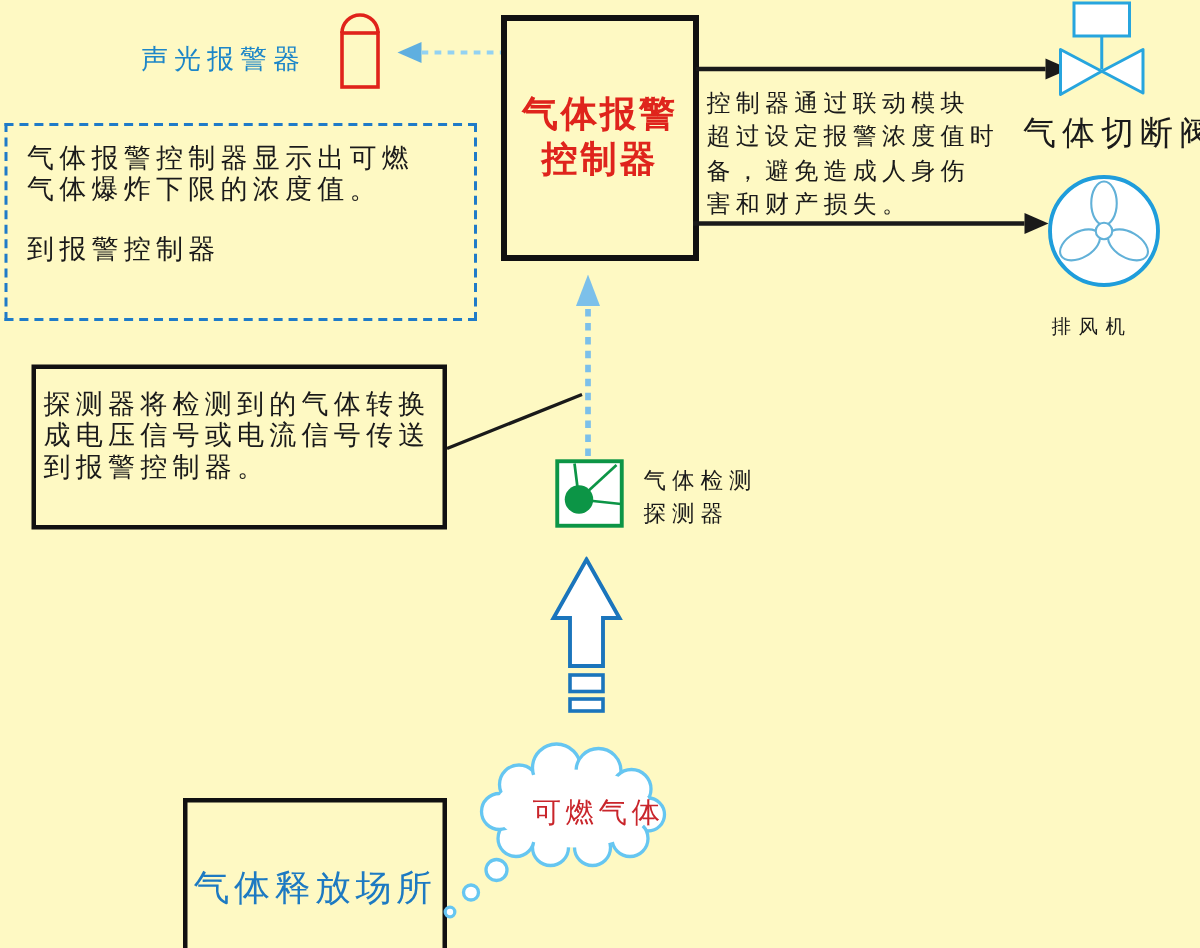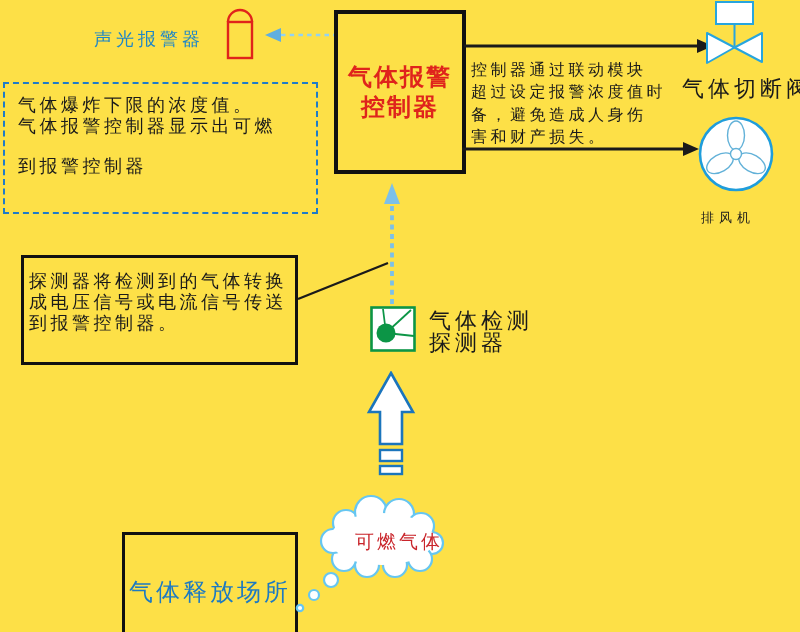--- a/index.html
+++ b/index.html
@@ -1,40 +1,40 @@
 <!DOCTYPE html>
 <html><head>
 <meta charset="utf-8">
 <style>
   html,body{margin:0;padding:0;background:#fff;}
   .stage{
-    position:relative;width:800px;height:632px;background:#fde047;overflow:hidden;
+    position:relative;width:800px;height:632px;background:#fef9c3;overflow:hidden;
     font-family:"Liberation Sans","DejaVu Sans",sans-serif;color:#1a1a1a;
   }
   .abs{position:absolute;}
   .t{position:absolute;white-space:nowrap;}
   .body-text{font-size:18px;line-height:21px;letter-spacing:3.5px;color:#1a1a1a;}
   .alarm-label{left:94px;top:27px;font-size:18px;letter-spacing:4px;color:#1d86c8;}
   .dashed-box{
     left:3px;top:82px;width:298px;height:117px;
     border:2px dashed #1f7bc8;padding:11px 0 0 13px;
   }
   .controller-box{
     left:334px;top:10px;width:124px;height:156px;border:4px solid #111;
     display:flex;align-items:center;justify-content:center;text-align:center;
   }
   .controller-text{font-size:24px;line-height:30px;letter-spacing:2px;color:#df241c;font-weight:bold;}
   .linkage-note{left:471px;top:59px;font-size:16px;line-height:22.4px;letter-spacing:3.5px;}
   .valve-label{left:682px;top:74px;font-size:22px;letter-spacing:4px;}
   .fan-label{left:701px;top:209px;font-size:13px;letter-spacing:5px;}
   .detector-box{
-    left:21px;top:255px;width:266px;height:91px;
+    left:21px;top:243px;width:266px;height:91px;
     border:3px solid #111;padding:13px 0 0 5px;
   }
-  .detector-label{left:429px;top:310px;font-size:22px;line-height:22px;letter-spacing:4px;}
+  .detector-label{left:429px;top:310px;font-size:15px;line-height:22px;letter-spacing:4px;}
   .release-box{
     left:122px;top:487px;width:170px;height:114px;border:3px solid #111;
     display:flex;align-items:center;justify-content:center;margin-top:45px;
   }
   .release-text{font-size:24px;letter-spacing:3px;color:#1d7ac2;}
   .cloud-label{left:351px;top:529px;width:96px;text-align:center;font-size:19px;letter-spacing:3px;color:#c9252b;}
   .para-gap{height:19px;}
 </style>
 </head>
 <body>
@@ -47,22 +47,22 @@
     <path d="M3,17 A12,12 0 0 1 27,17" fill="none" stroke="#e0231b" stroke-width="2.4"></path>
     <rect x="3" y="17" width="24" height="36" fill="none" stroke="#e0231b" stroke-width="2.4"></rect>
   </svg>
 
   <svg class="abs" style="left:263px;top:26px;" width="72" height="18">
     <polygon points="2,9 18,2 18,16" fill="#5fafe0"></polygon>
     <line x1="18" y1="9" x2="71" y2="9" stroke="#93d2f2" stroke-width="2.6" stroke-dasharray="4.5 4.2"></line>
   </svg>
 
   <div class="abs dashed-box body-text">
+    <div>气体报警控制器显示出可燃</div>
     <div>气体爆炸下限的浓度值。</div>
-    <div>气体报警控制器显示出可燃</div>
     <div class="para-gap"></div>
     <div>到报警控制器</div>
   </div>
 
   <div class="abs controller-box">
     <div class="controller-text">
       <div>气体报警</div>
       <div>控制器</div>
     </div>
   </div>

